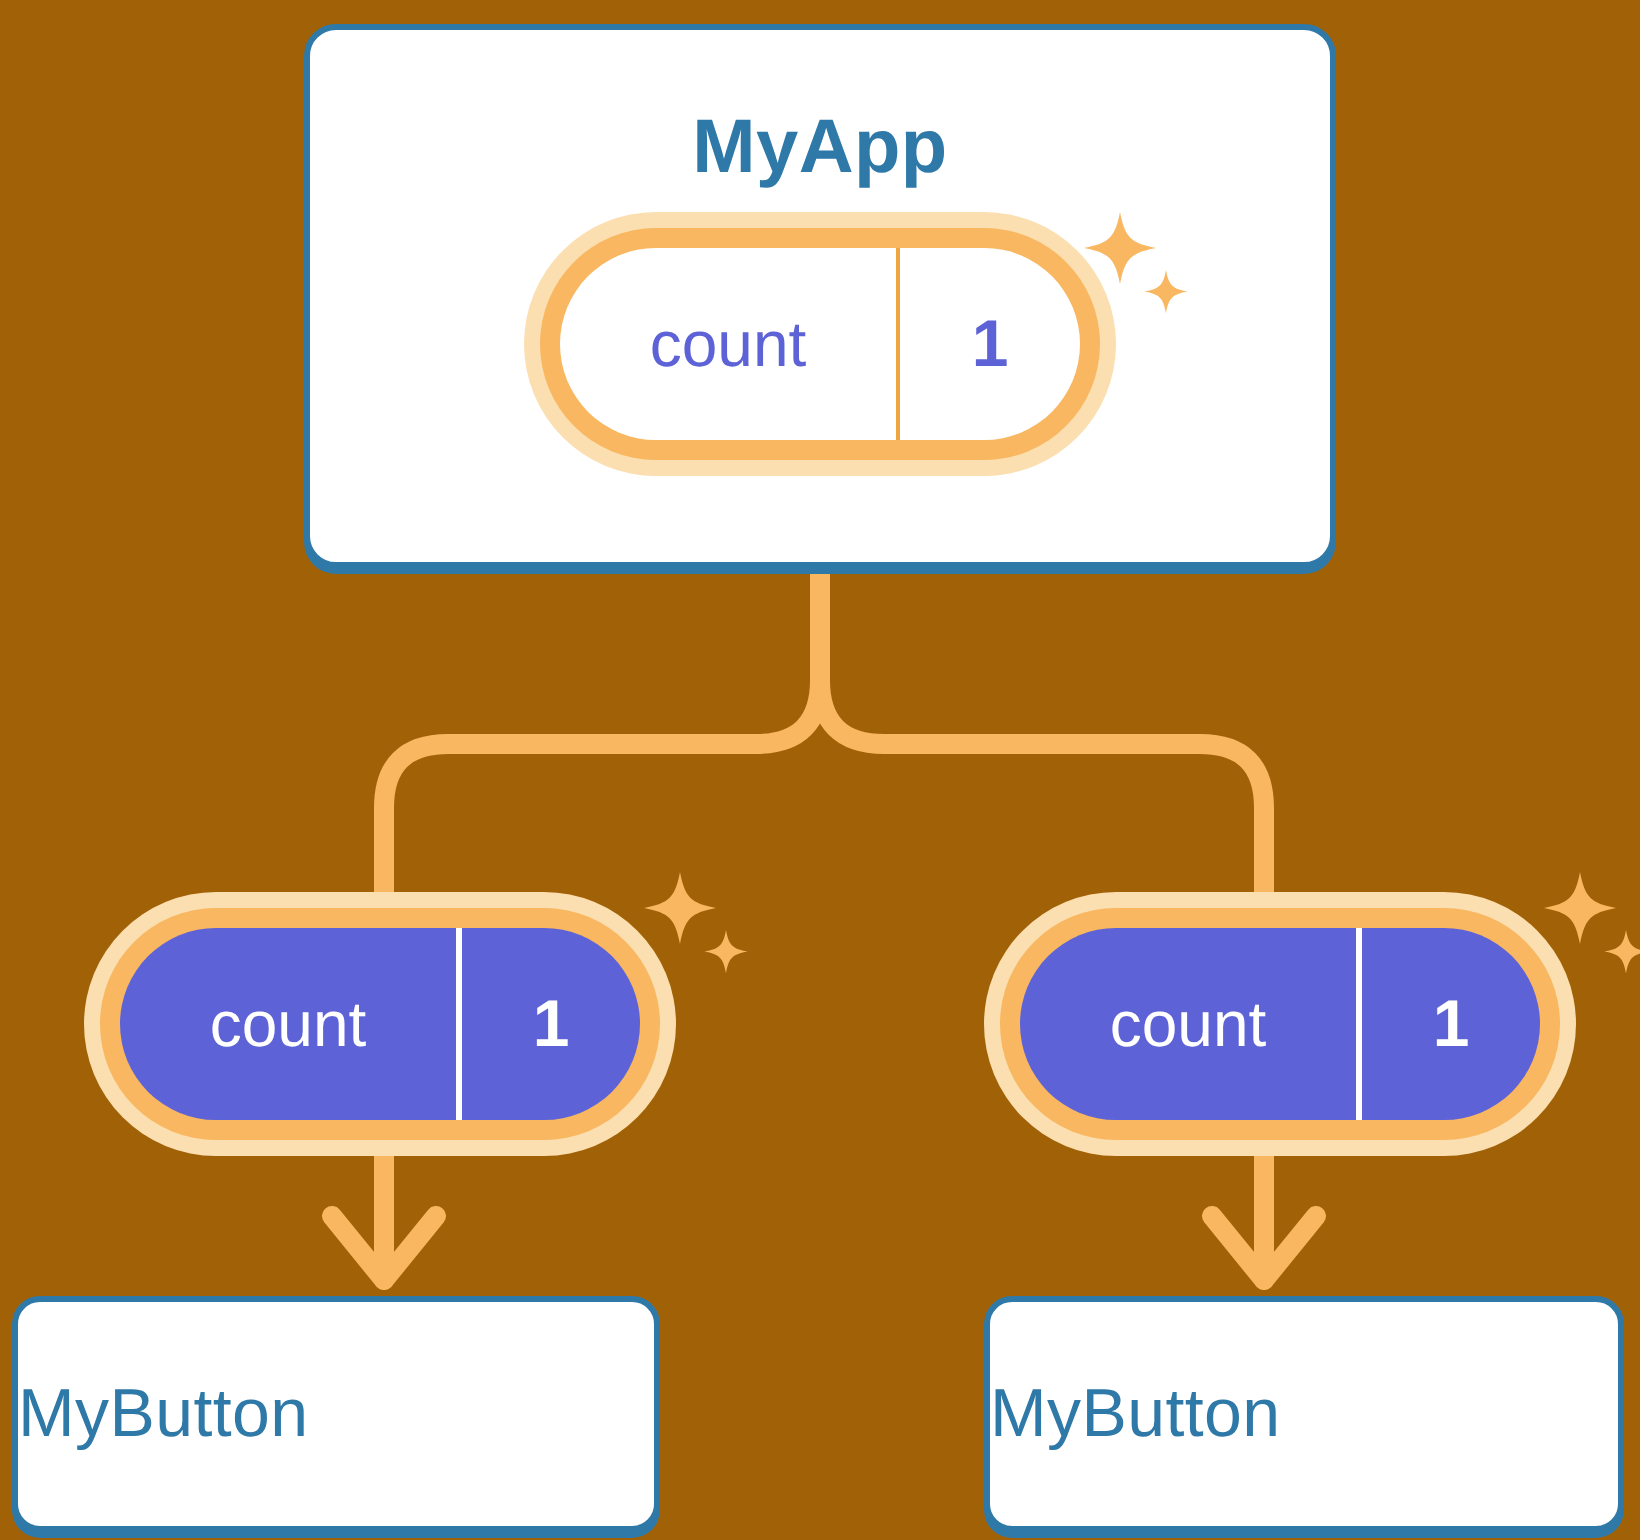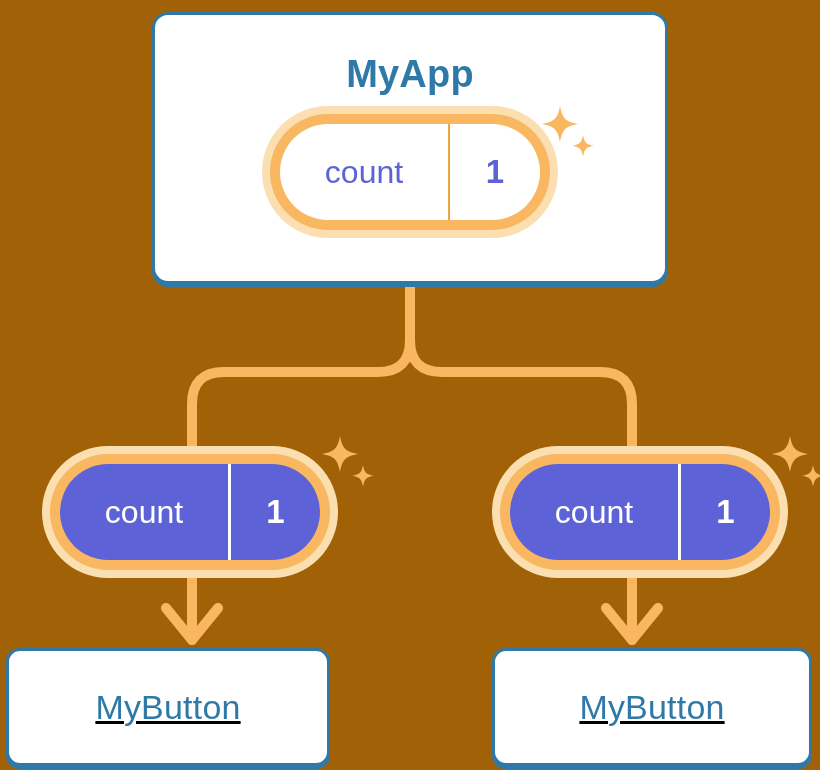--- a/index.html
+++ b/index.html
@@ -139,22 +139,20 @@
   
   .btn-box {
     position: absolute;
     box-sizing: border-box;
     background: #ffffff;
     border: 3px solid #2f79a8;
     border-radius: 14px;
     box-shadow: 0 3px 0 0 #2f79a8;
     display: flex;
     align-items: center;
-    justify-content: center;
-    text-decoration: underline;
   }
   .btn-box.left  { left: 6px;   top: 648px; width: 324px; height: 118px; }
   .btn-box.right { left: 492px; top: 648px; width: 320px; height: 118px; }
   .btn-label {
     font-size: 34px;
     font-weight: 500;
     color: #2f79a8;
     letter-spacing: 0.2px;
   }
 </style>

